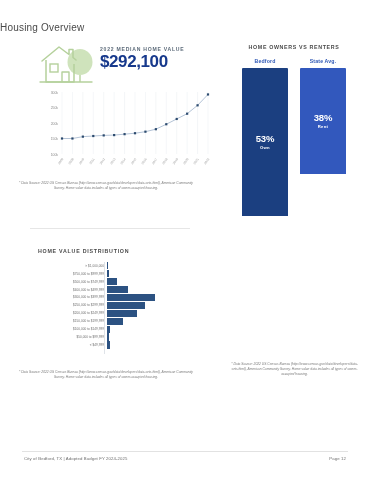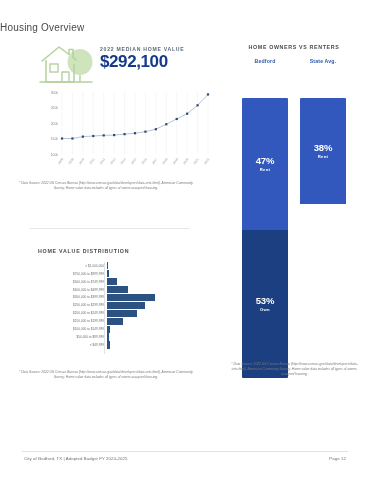--- a/index.html
+++ b/index.html
@@ -81,21 +81,21 @@
   }
   .col-heads{display:flex;justify-content:center;gap:12px;margin-top:8px;}
   .col-head{
     width:46px;text-align:center;font-size:5.2px;font-weight:bold;
     color:#2f58b5;letter-spacing:.15px;
   }
   .bars{display:flex;justify-content:center;gap:12px;margin-top:4px;}
   .stackbar{
     width:46px;height:280px;
     display:flex;flex-direction:column;
-    border-radius:1px;overflow:hidden;margin-top:30px;
+    border-radius:1px;overflow:hidden;
   }
   .seg{
     display:flex;flex-direction:column;align-items:center;justify-content:center;
     color:#ffffff;
   }
   .seg-pct{font-size:9.5px;font-weight:bold;letter-spacing:-.2px;line-height:1;}
   .seg-name{font-size:4.2px;font-weight:bold;margin-top:2px;letter-spacing:.3px;}
   .fn-right{position:absolute;left:228px;top:362px;width:133px;}
 
   
@@ -276,24 +276,20 @@
     <div class="owners-title">HOME OWNERS VS RENTERS</div>
 
     <div class="col-heads">
       <div class="col-head">Bedford</div>
       <div class="col-head">State Avg.</div>
     </div>
 
     <div class="bars">
 
       <div class="stackbar">
-        <div class="seg" id="bedford-rent" style="flex: 0 0 47%; background: rgb(50, 88, 189);">
-          <div class="seg-pct">47%</div>
-          <div class="seg-name">Rent</div>
-        </div>
         <div class="seg" id="bedford-own" style="flex: 0 0 53%; background: rgb(27, 63, 128);">
           <div class="seg-pct">53%</div>
           <div class="seg-name">Own</div>
         </div>
       </div>
 
       <div class="stackbar">
         <div class="seg" id="state-rent" style="flex: 0 0 38%; background: rgb(50, 88, 189);">
           <div class="seg-pct">38%</div>
           <div class="seg-name">Rent</div>

